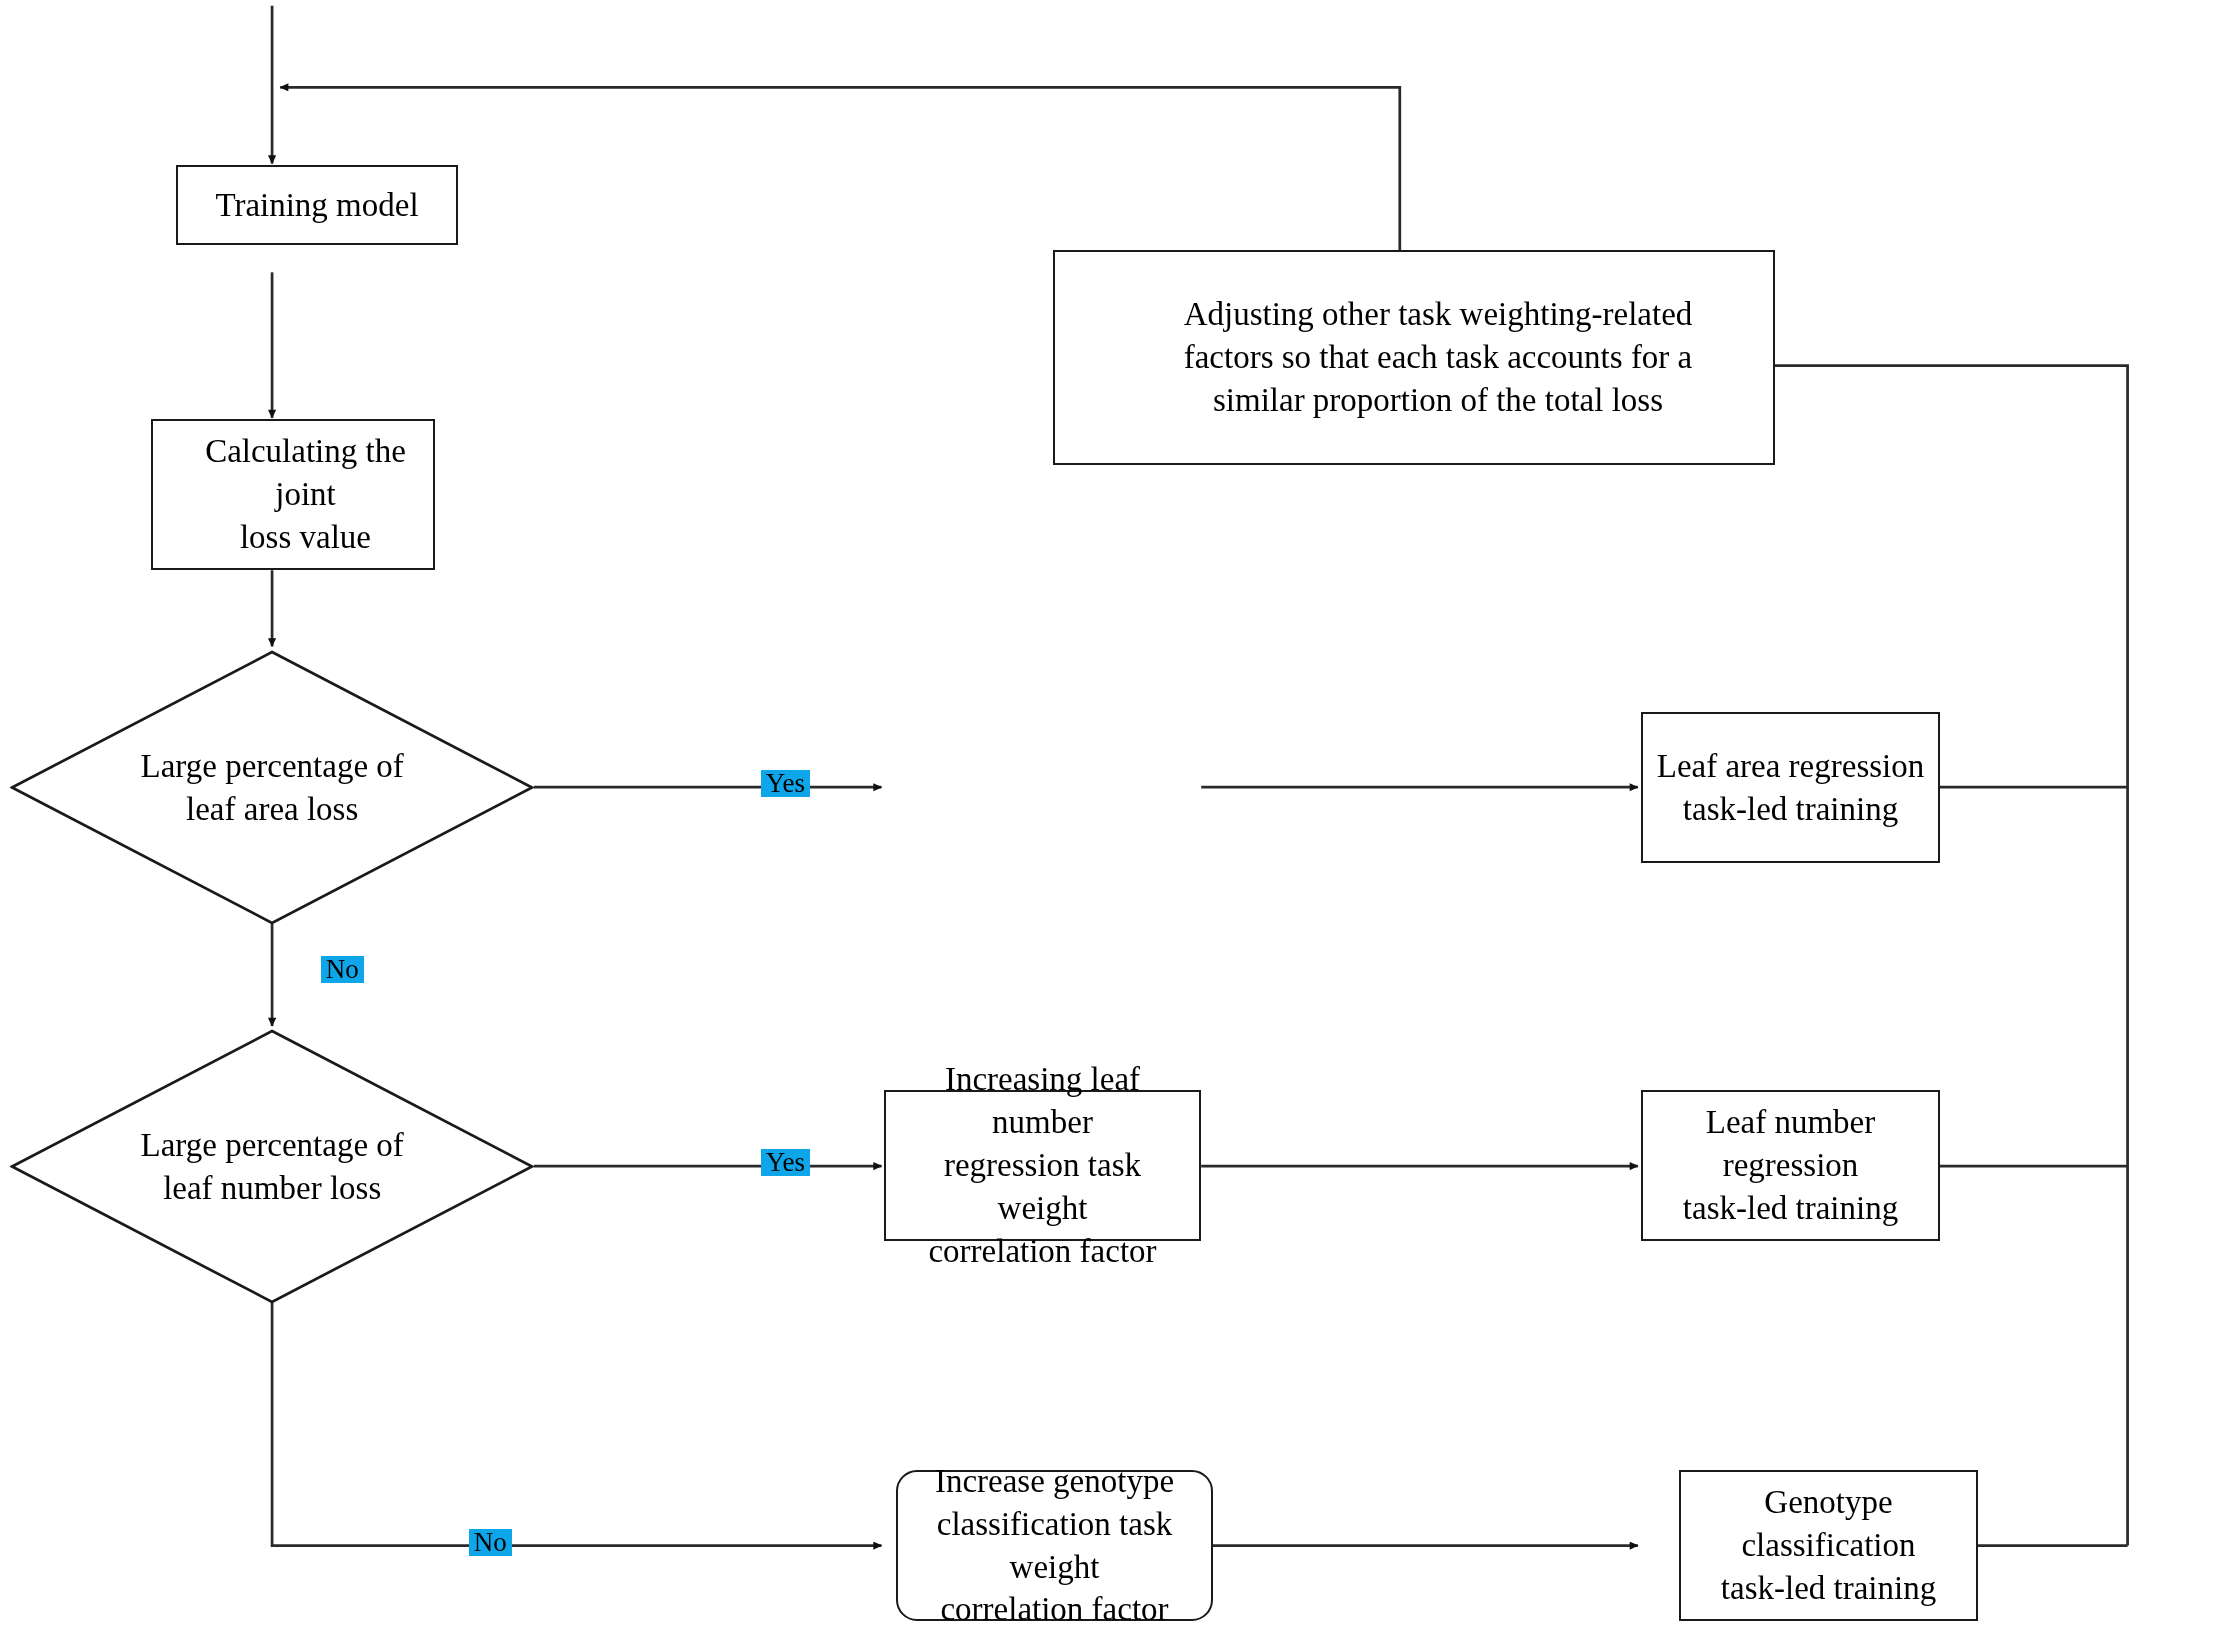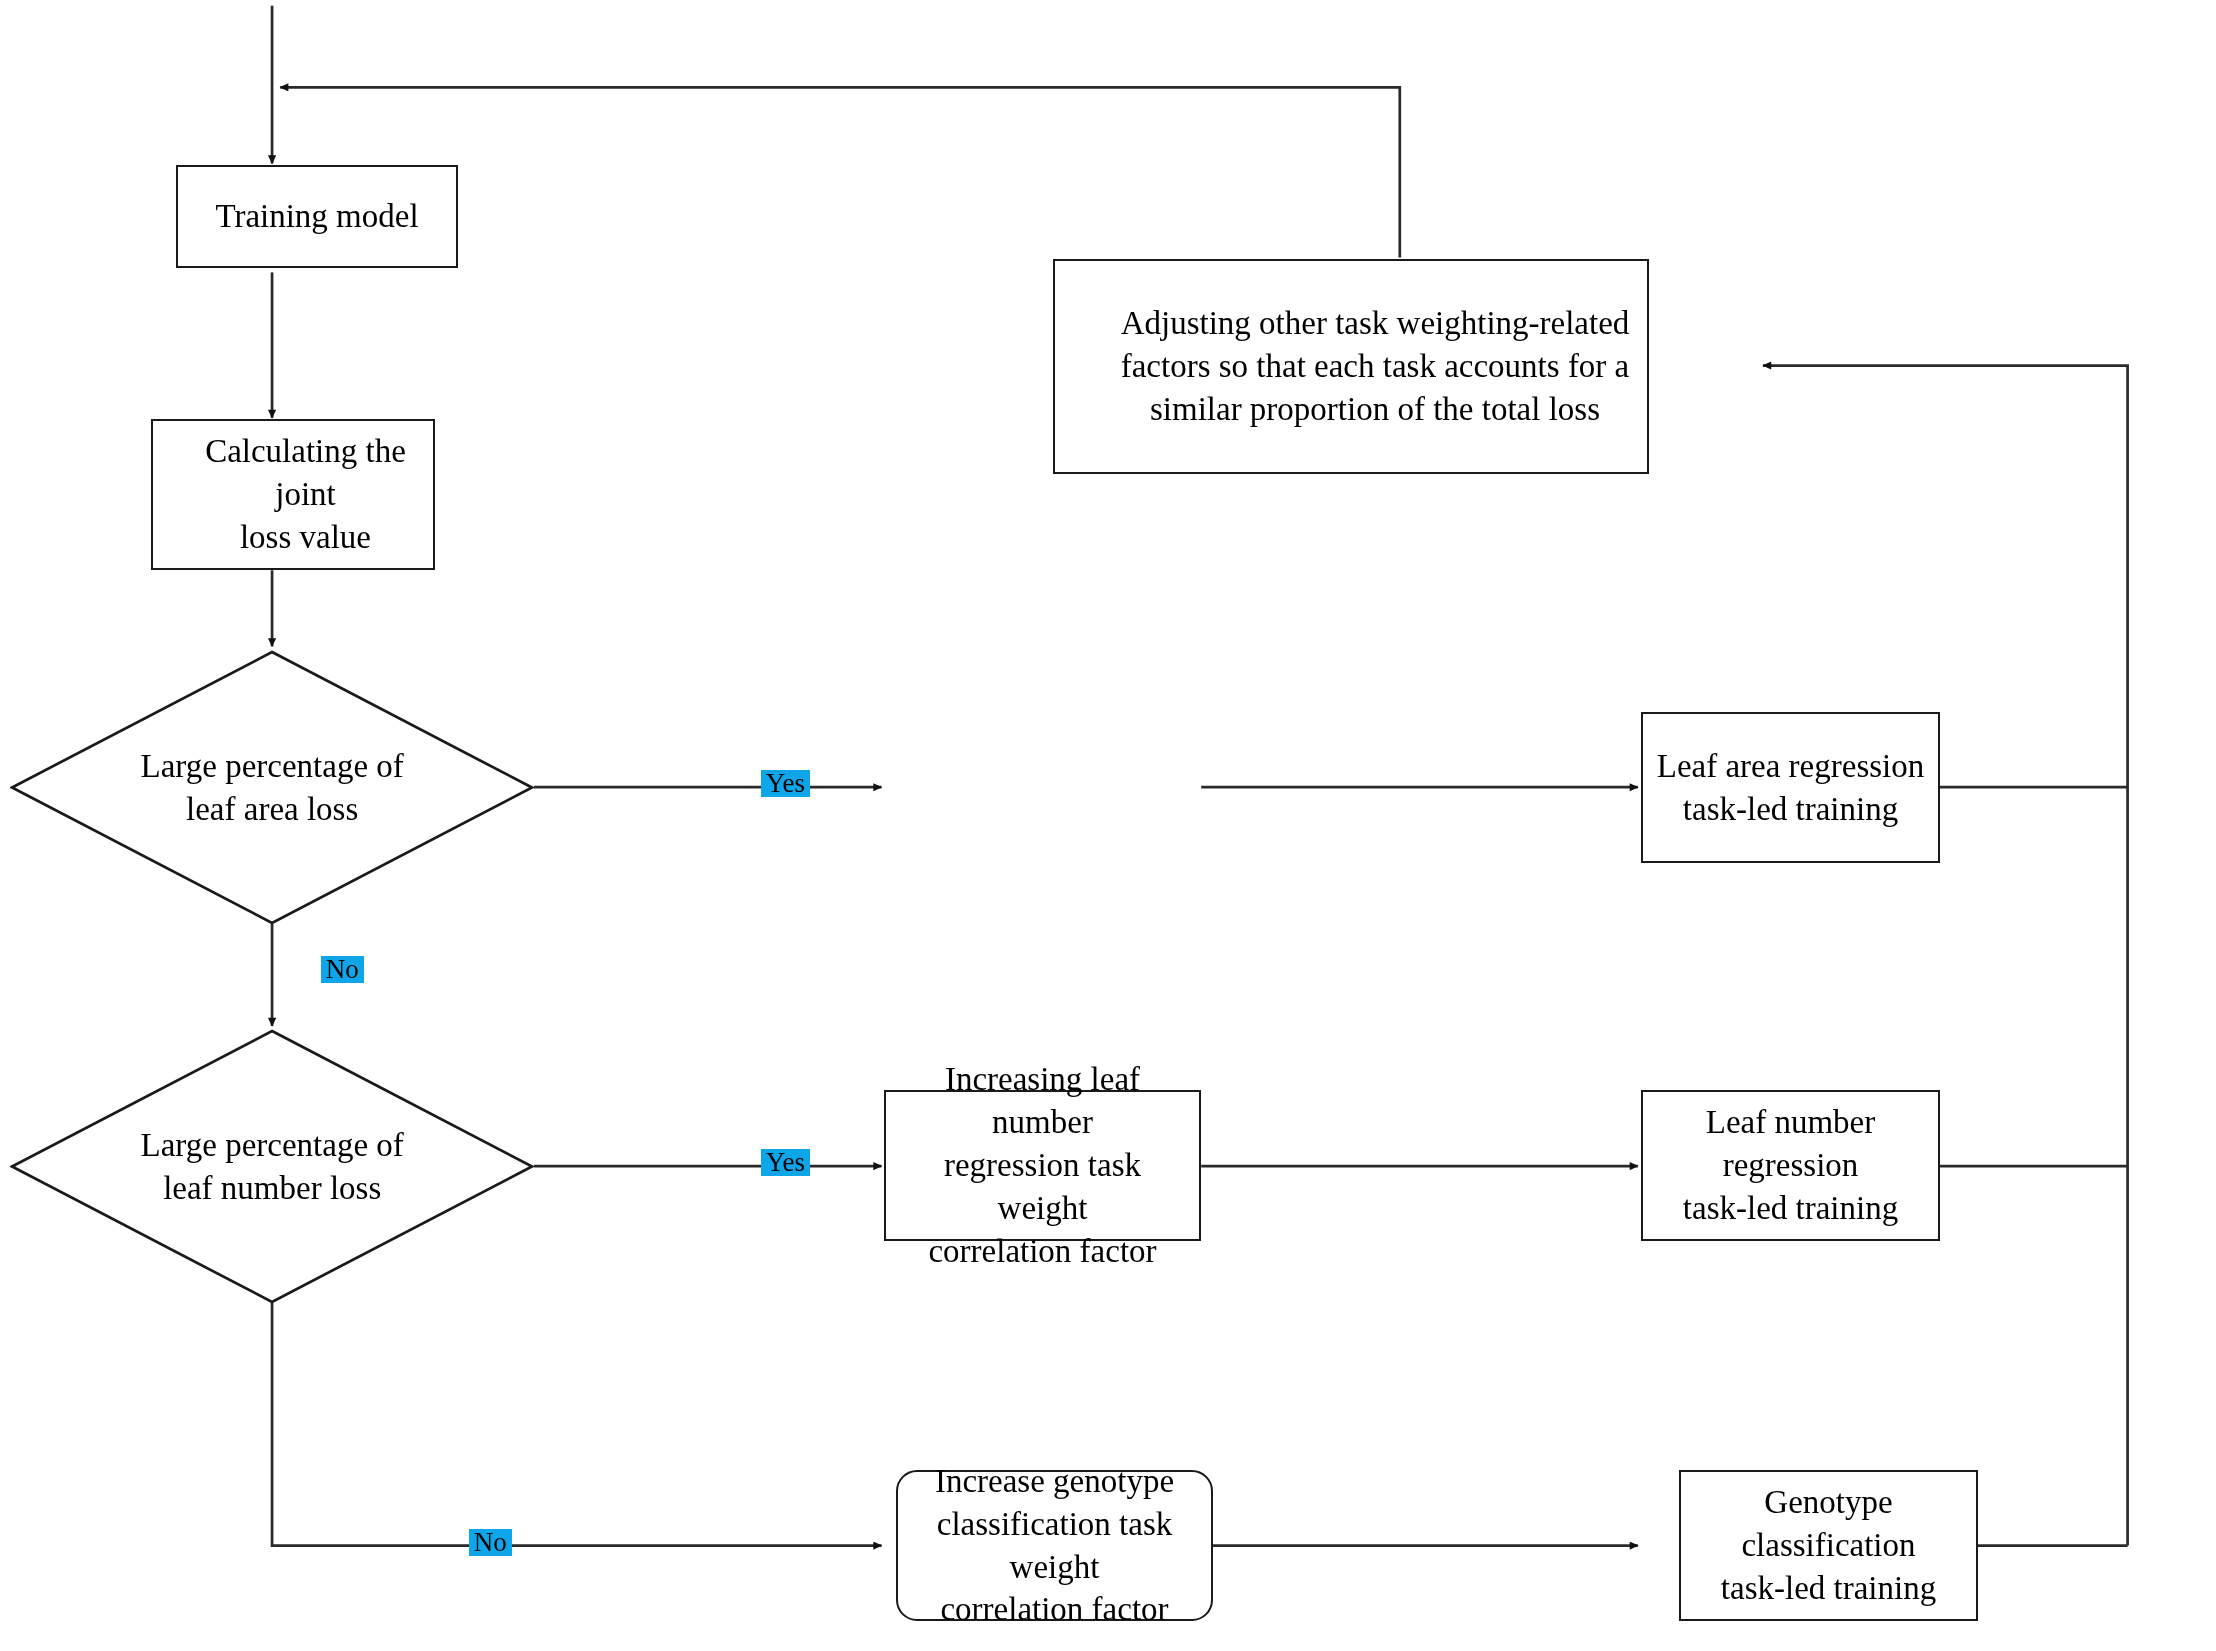--- a/index.html
+++ b/index.html
@@ -49,30 +49,30 @@
       <path d="M1766,1714 L2408,1714" marker-end="url(#ah)"></path>
       <path d="M1766,2272 L2408,2272" marker-end="url(#ah)"></path>
 
       <path d="M2852,1157 L3128,1157"></path>
       <path d="M2852,1714 L3128,1714"></path>
       <path d="M2852,2272 L3128,2272"></path>
       <path d="M3128,2272 L3128,537 L2592,537" marker-end="url(#ah)"></path>
     </g>
   </svg>
 
-  <div class="node" style="left:176px;top:165px;width:282px;height:103px;">
+  <div class="node" style="left:176px;top:165px;width:282px;height:80px;">
     <span>Training model</span>
   </div>
 
   <div class="node" style="left:151px;top:419px;width:284px;height:151px;padding-left:25px;">
     <span style="white-space:pre-line;">Calculating the joint
 loss value</span>
   </div>
 
-  <div class="node" style="left:1053px;top:259px;width:596px;height:215px;padding-left:48px;">
+  <div class="node" style="left:1053px;top:250px;width:722px;height:215px;padding-left:48px;">
     <span style="white-space:pre-line;">Adjusting other task weighting-related
 factors so that each task accounts for a
 similar proportion of the total loss</span>
   </div>
 
 
   <div class="node" style="left:1641px;top:712px;width:299px;height:151px;">
     <span style="white-space:pre-line;">Leaf area regression
 task-led training</span>
   </div>

